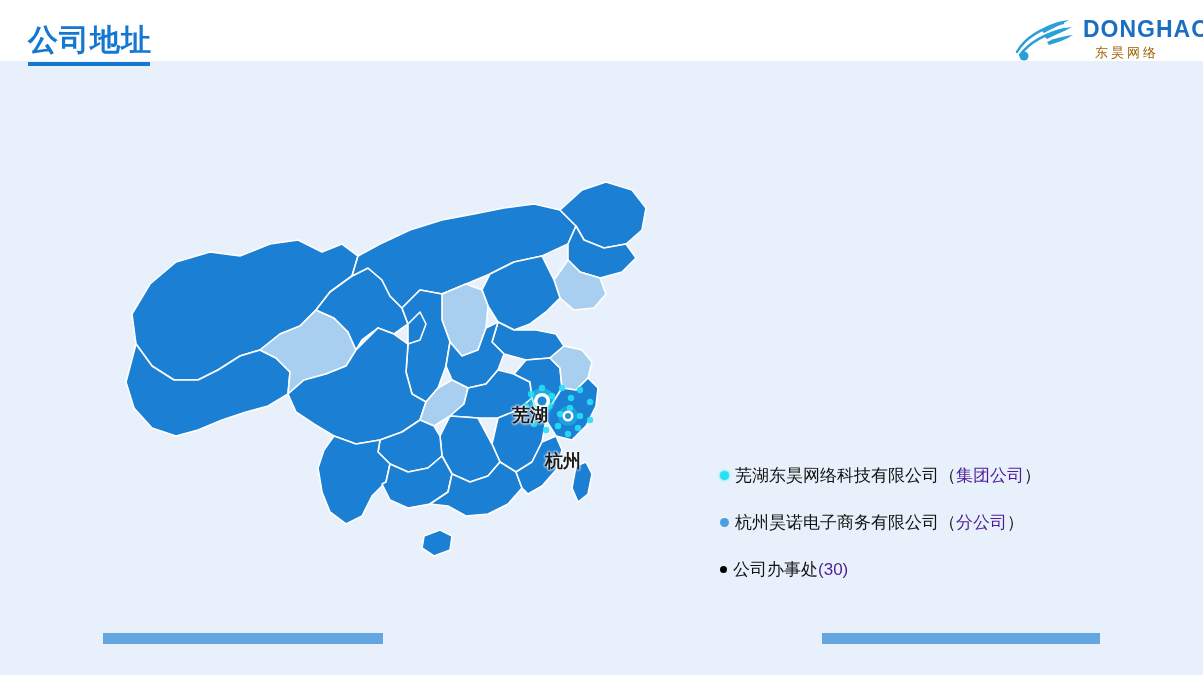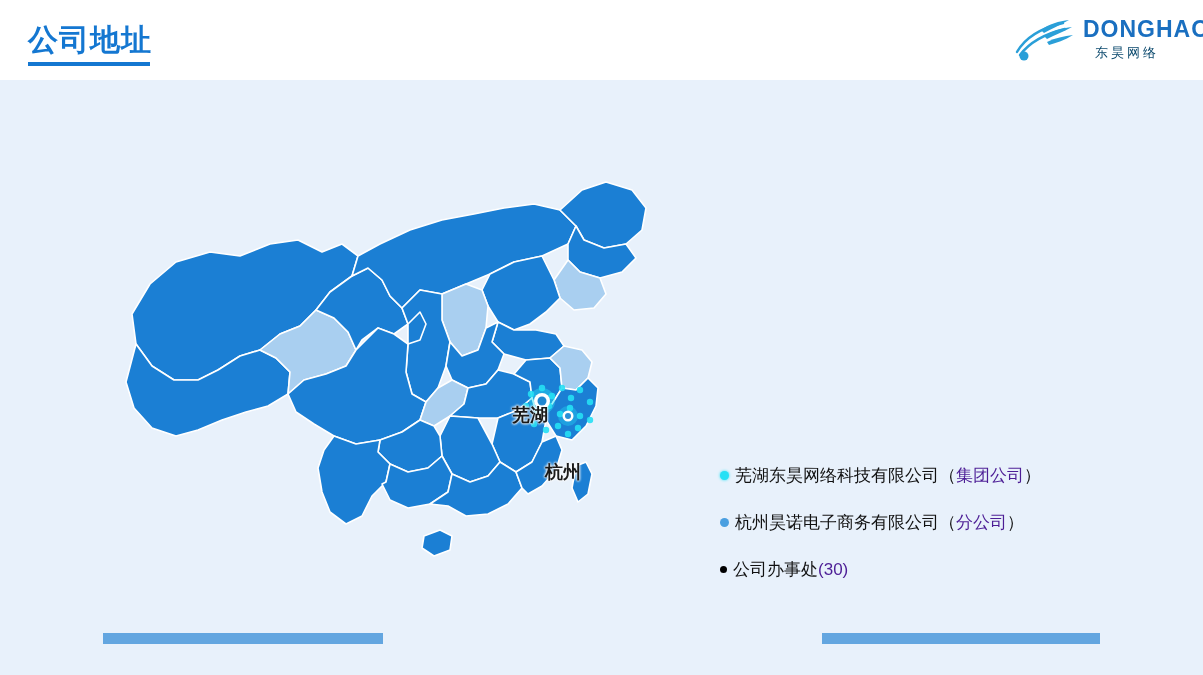--- a/index.html
+++ b/index.html
@@ -4,62 +4,62 @@
 <style>
   html,body{margin:0;padding:0;}
   body{
     width:1203px;height:675px;overflow:hidden;
     font-family:"Liberation Sans","DejaVu Sans",sans-serif;
     background:#e8f1fb;
     position:relative;
   }
   
   #header{
-    position:absolute;left:0;top:0;width:1203px;height:80px;
+    position:absolute;left:0;top:0;width:1203px;height:61px;
     background:#ffffff;
   }
   #page-title{
     position:absolute;left:28px;top:20px;
     font-size:30px;font-weight:bold;color:#1477d1;
     letter-spacing:1px;
   }
   #title-underline{
     position:absolute;left:28px;top:62px;width:122px;height:4px;
     background:#1477d1;
   }
   #logo{
     position:absolute;right:22px;top:10px;width:170px;height:62px;
   }
   #logo-text-main{
     position:absolute;left:72px;top:6px;
     font-size:23px;font-weight:bold;color:#1a6fc0;letter-spacing:1px;
   }
   #logo-text-sub{
     position:absolute;left:84px;top:34px;
-    font-size:13px;color:#0c4a6e;letter-spacing:3px;
+    font-size:13px;color:#a16207;letter-spacing:3px;
   }
   #logo-mark{position:absolute;left:0;top:2px;width:68px;height:52px;}
 
   
   #stage{
     position:absolute;left:0;top:84px;width:1203px;height:591px;
     background:#e8f1fb;
     padding-left:40px;
   }
   #map-wrap{position:absolute;left:90px;top:60px;width:620px;height:470px;}
   #map-svg{display:block;}
 
   
   .map-label{
     position:absolute;font-size:18px;font-weight:bold;color:#1a1a1a;
     text-shadow:0 0 3px #fff,0 0 3px #fff,0 0 2px #fff;
     white-space:nowrap;
   }
   #label-wuhu{left:512px;top:319px;}
-  #label-hangzhou{left:545px;top:365px;margin-top:11px;}
+  #label-hangzhou{left:545px;top:365px;}
 
   
   #legend{position:absolute;left:720px;top:380px;width:420px;text-align:right;}
   .legend-row{
     display:flex;align-items:center;margin-bottom:24px;font-size:17px;
     color:#111;white-space:nowrap;
   }
   .dot{width:9px;height:9px;border-radius:50%;margin-right:6px;flex:0 0 auto;}
   .dot-cyan{background:#25e0f5;box-shadow:0 0 3px #25e0f5;}
   .dot-blue{background:#4a9fe0;}

